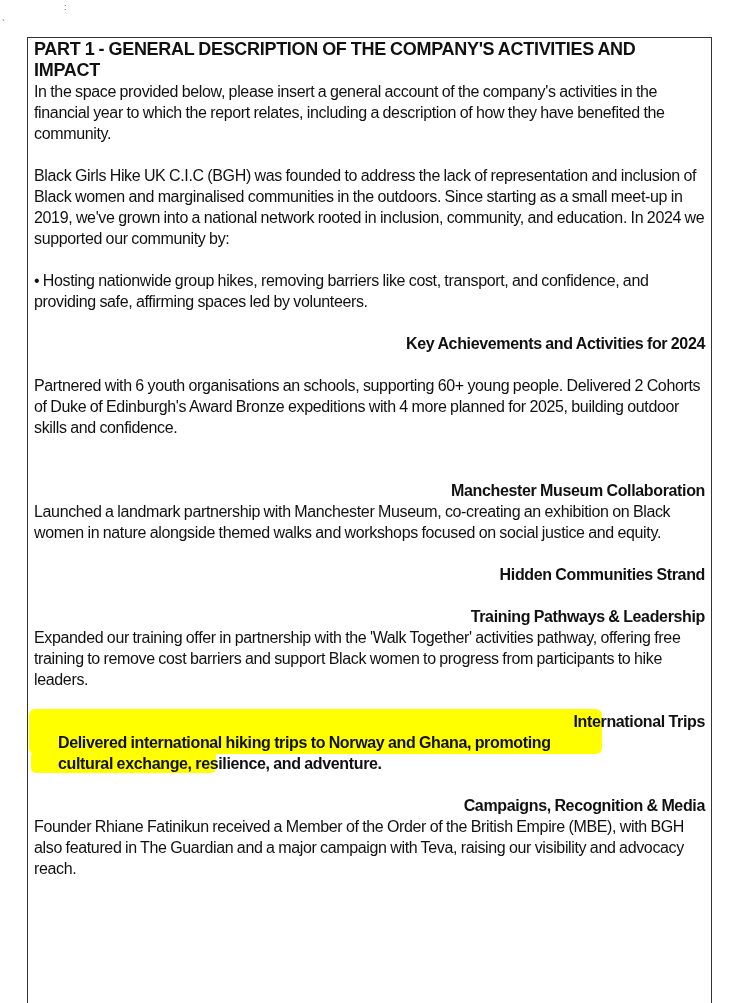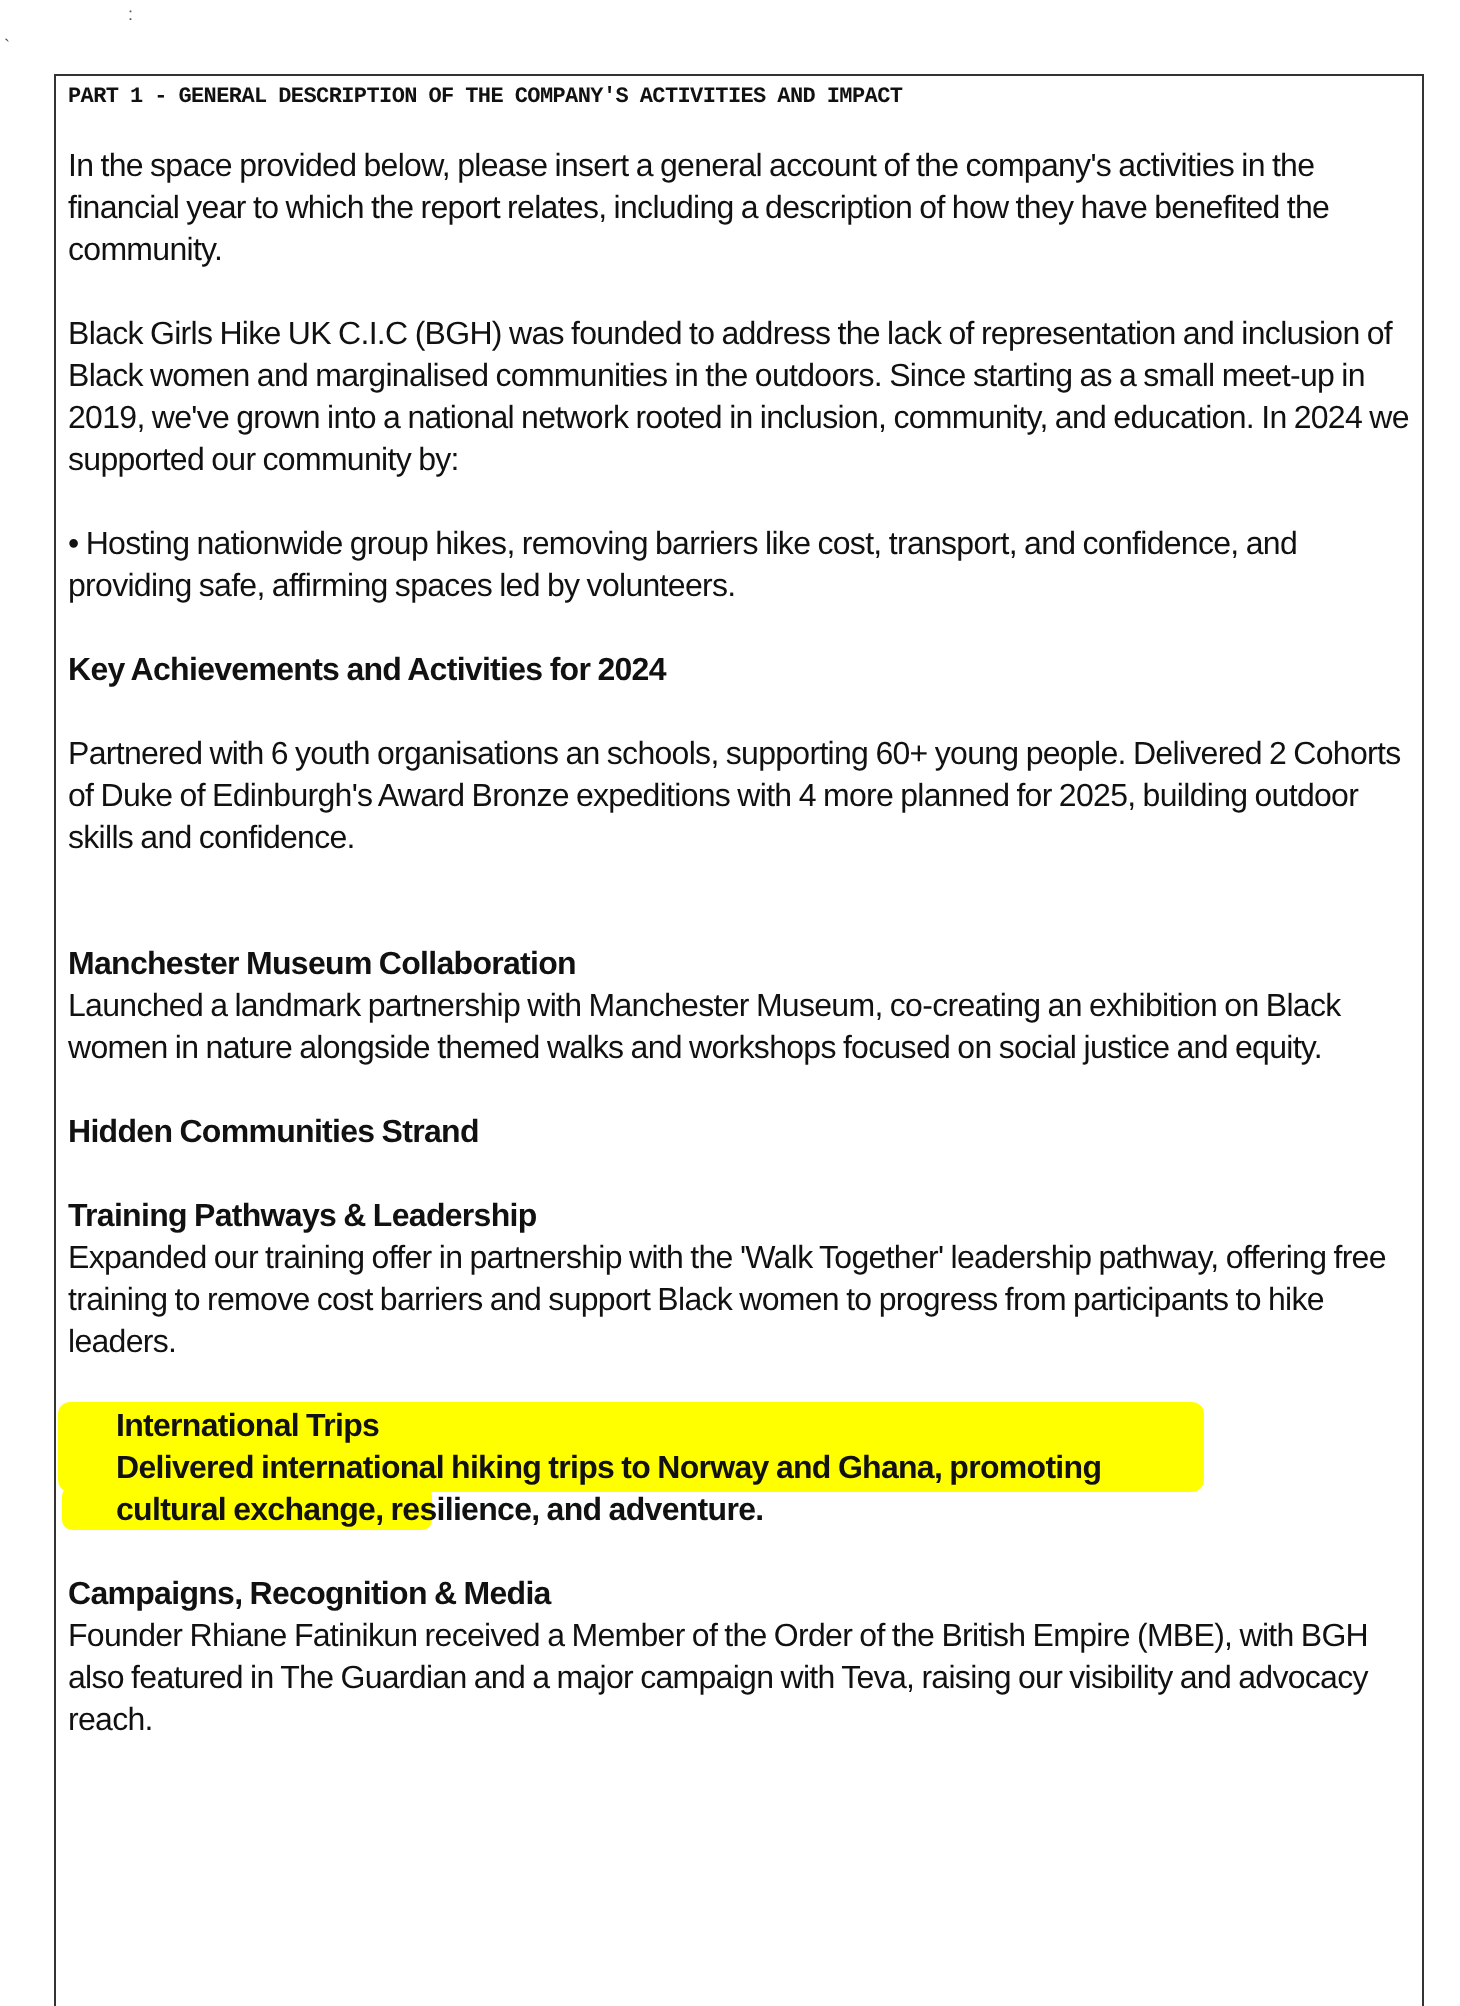--- a/index.html
+++ b/index.html
@@ -32,33 +32,33 @@
     padding: 0 6px 0 6px;
   }
   .content {
     font-size: 16px;
     line-height: 21px;
     letter-spacing: -0.35px;
     word-spacing: -0.5px;
   }
   .title {
     font-weight: bold;
-    font-size: 11px;
+    font-size: 18px;
     letter-spacing: -0.3px;
-    margin: 1px 0 13px 0;
-    font-family: Liberation Mono, monospace;
+    margin: 1px 0 0 0;
   }
   p {
     margin: 0;
   }
   .gap {
     height: 21px;
   }
   .section-title {
     font-weight: bold;
+    text-align: right;
   }
   .hl-block {
     position: relative;
   }
   .hl-block::before {
     content: "";
     position: absolute;
     left: -5px;
     top: -2px;
     width: 573px;
@@ -117,21 +117,21 @@
     </div>
     <div class="gap"></div>
 
     <div>
       <p class="section-title">Hidden Communities Strand</p>
     </div>
     <div class="gap"></div>
 
     <div>
       <p class="section-title">Training Pathways &amp; Leadership</p>
-      <p>Expanded our training offer in partnership with the 'Walk Together' leadership pathway, offering free training to remove cost barriers and support Black women to progress from participants to hike leaders.</p>
+      <p>Expanded our training offer in partnership with the 'Walk Together' activities pathway, offering free training to remove cost barriers and support Black women to progress from participants to hike leaders.</p>
     </div>
     <div class="gap"></div>
 
     <div class="hl-block">
       <p class="section-title">International Trips</p>
       <p style="padding-right:120px;font-weight:bold;">Delivered international hiking trips to Norway and Ghana, promoting cultural exchange, resilience, and adventure.</p>
     </div>
     <div class="gap"></div>
 
     <div>

